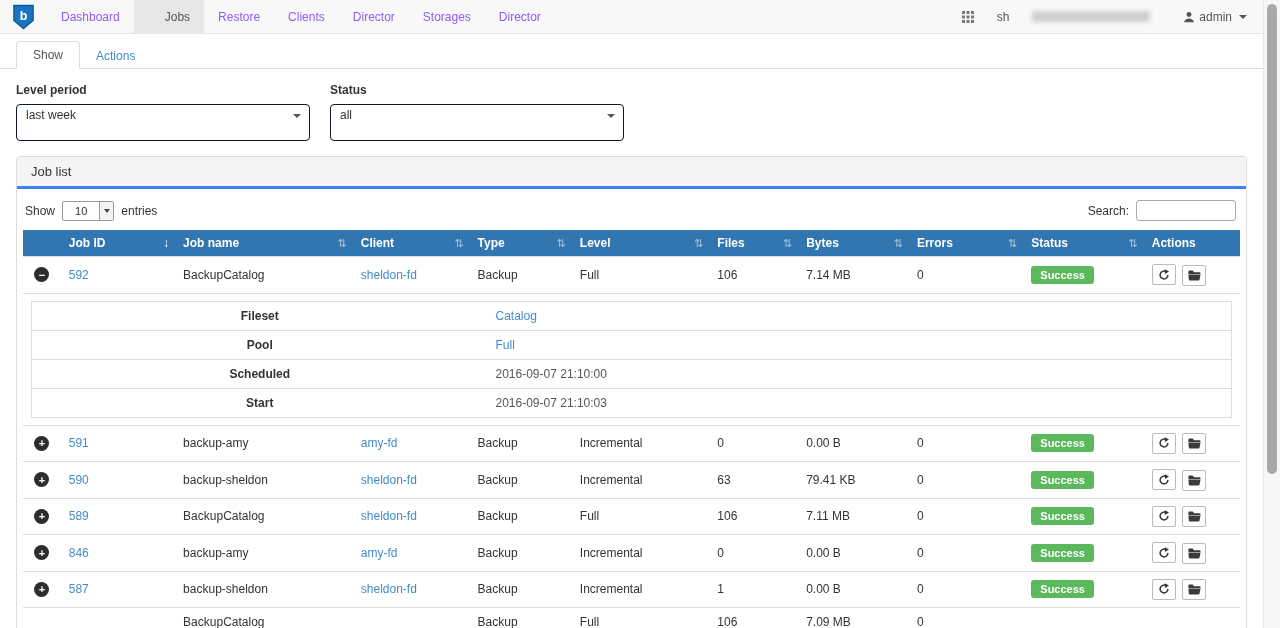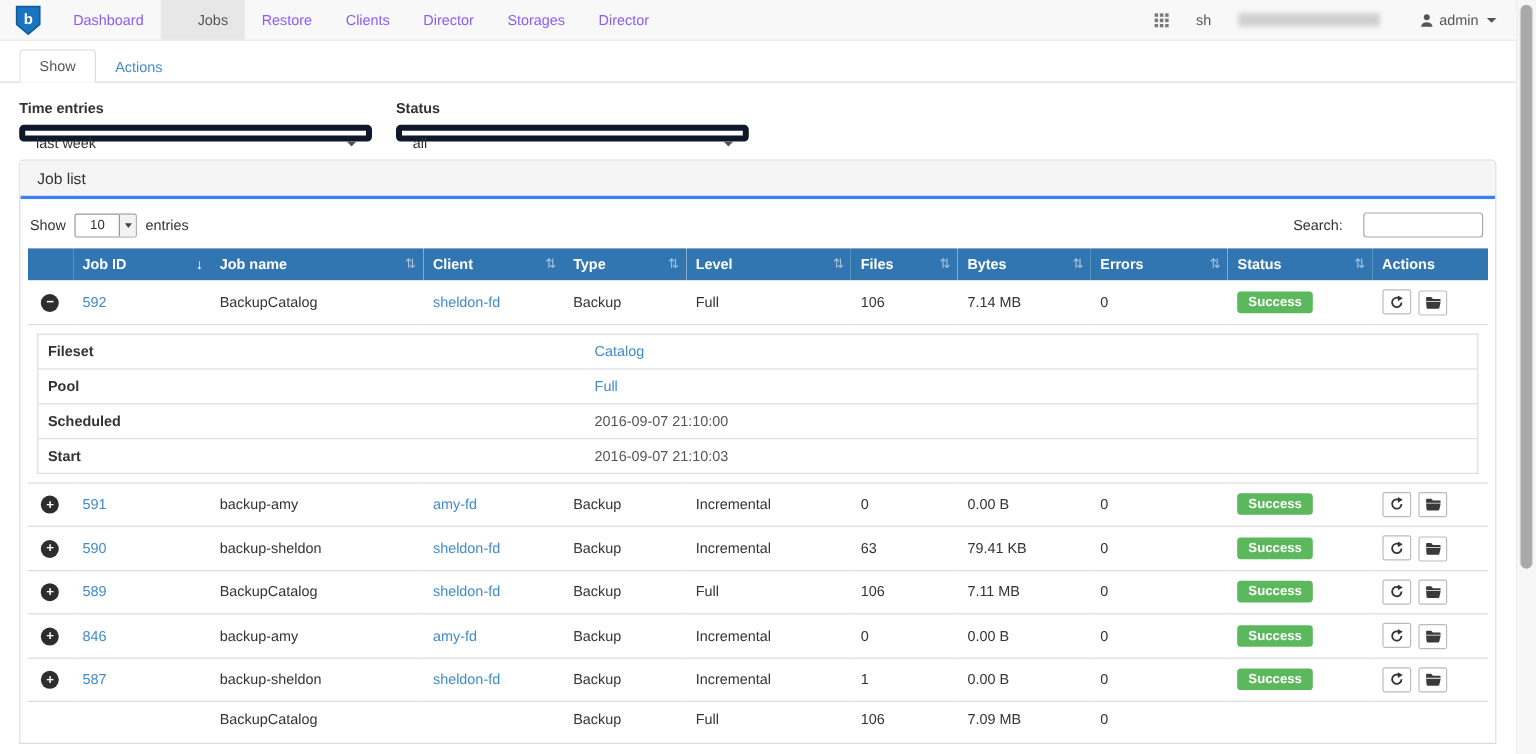--- a/index.html
+++ b/index.html
@@ -23,55 +23,55 @@
   
   .tabs { display:flex; align-items:flex-end; padding:7px 0 0 16px; border-bottom:1px solid #ddd; }
   .tab { font-size:12px; padding:6px 16px; margin-bottom:-1px; cursor:pointer; color:#555; }
   .tab.active { background:#fff; border:1px solid #ddd; border-bottom:1px solid #fff; border-radius:4px 4px 0 0; }
   .tab.link { color:var(--link,#428bca); border:none; }
 
   
   .filters { display:flex; gap:20px; margin:14px 16px 0; }
   .filter { width:294px; }
   .filter .flabel { font-size:12px; font-weight:bold; display:block; margin-bottom:7px; color:#333; }
-  .select { position:relative; height:14px; border:5px solid #0f172a; border-radius:4px; background:#fff; font-size:12px; line-height:21px; padding:0 20px 0 9px; color:#333; cursor:pointer; }
+  .select { position:relative; height:37px; border:1px solid #0f172a; border-radius:4px; background:#fff; font-size:12px; line-height:21px; padding:0 20px 0 9px; color:#333; cursor:pointer; }
   .caret2 { position:absolute; right:8px; top:9px; width:0; height:0; border-left:4px solid transparent; border-right:4px solid transparent; border-top:4px solid #555; }
 
   
   .panel { margin:15px 16px 0; border:1px solid #ddd; border-radius:4px 4px 0 0; }
   .panel-h { background:#f5f5f5; border-bottom:3px solid #3b82f6; padding:7px 14px; font-size:13px; color:#333; border-radius:4px 4px 0 0; }
   .panel-b { padding:6px; }
 
   
   .controls { display:flex; align-items:center; font-size:12px; margin:5px 2px 9px; color:#333; }
   .lenbox { display:inline-flex; align-items:stretch; height:20px; border:1px solid #999; border-radius:2px; margin:0 7px; background:#fff; cursor:pointer; }
   .lenval { padding:0 12px; font-size:11px; line-height:18px; color:#333; }
   .lenarrow { width:14px; border-left:1px solid #999; display:flex; align-items:center; justify-content:center; background:#f3f3f3; }
   .lenarrow span { width:0; height:0; border-left:3px solid transparent; border-right:3px solid transparent; border-top:4px solid #444; }
-  .searchwrap { margin-left:auto; display:flex; align-items:center; gap:17px; padding-right:2px; }
+  .searchwrap { margin-left:auto; display:flex; align-items:center; gap:7px; padding-right:2px; }
   .searchinput { width:100px; height:21px; border:1px solid #aaa; border-radius:3px; outline:none; padding:0 5px; font-size:12px; }
 
   
   table.jobs { width:100%; border-collapse:collapse; table-layout:fixed; }
   table.jobs thead th { background:var(--hdr,#3276b1); color:#fff; font-size:12px; text-align:left; font-weight:bold; padding:6px 8px; position:relative; white-space:nowrap; }
   table.jobs tbody td { font-size:12px; padding:7px 8px; border-top:1px solid #ddd; vertical-align:middle; white-space:nowrap; overflow:hidden; }
   .sort { position:absolute; right:6px; top:50%; transform:translateY(-50%); font-size:11px; color:rgba(255,255,255,.55); font-weight:normal; }
   .sort.active { color:#fff; font-weight:bold; font-size:12px; }
   .lnk { color:var(--link,#428bca); text-decoration:none; cursor:pointer; }
   .circle { display:inline-flex; width:15px; height:15px; border-radius:50%; background:#2d2d2d; color:#fff; font-size:11px; line-height:14px; align-items:center; justify-content:center; font-weight:bold; cursor:pointer; }
   .c-expand { text-align:center; }
   .badge { display:inline-block; background:var(--success,#5cb85c); color:#fff; font-size:11px; font-weight:bold; padding:3px 9px; border-radius:3px; }
   .abtn { width:24px; height:21px; border:1px solid #bbb; border-radius:2px; background:#fff; display:inline-flex; align-items:center; justify-content:center; padding:0; margin-right:3px; cursor:pointer; }
 
   
   tr.child > td { padding:4px 9px 16px 2px; border-top:1px solid #ddd; }
   table.detail { width:100%; border-collapse:collapse; border:1px solid #ddd; background:#fff; }
   table.detail td { font-size:12px; padding:6px 10px; border-top:1px solid #ddd; }
   table.detail tr:first-child td { border-top:none; }
-  td.dlabel { width:38%; font-weight:bold; color:#333; }
+  td.dlabel { width:38%; font-weight:bold; color:#333;text-align:center; }
   td.dvalue { color:#555; }
 
   
   .scrollbar { position:fixed; top:0; right:0; width:17px; height:628px; background:#f7f7f7; border-left:1px solid #e8e8e8; }
   .thumb { position:absolute; left:3px; top:4px; width:10px; height:470px; background:#a9a9a9; border-radius:5px; }
 </style>
 </head>
 <body>
 
 <div class="page">
@@ -118,21 +118,21 @@
     </div>
   </div>
 
   <div class="tabs">
     <div class="tab active">Show</div>
     <div class="tab link">Actions</div>
   </div>
 
   <div class="filters">
     <div class="filter">
-      <span class="flabel">Time entries</span>
+      <span class="flabel">Level period</span>
       <div class="select">
         <span>last week</span>
         <span class="caret2"></span>
       </div>
     </div>
     <div class="filter">
       <span class="flabel">Status</span>
       <div class="select">
         <span>all</span>
         <span class="caret2"></span>

